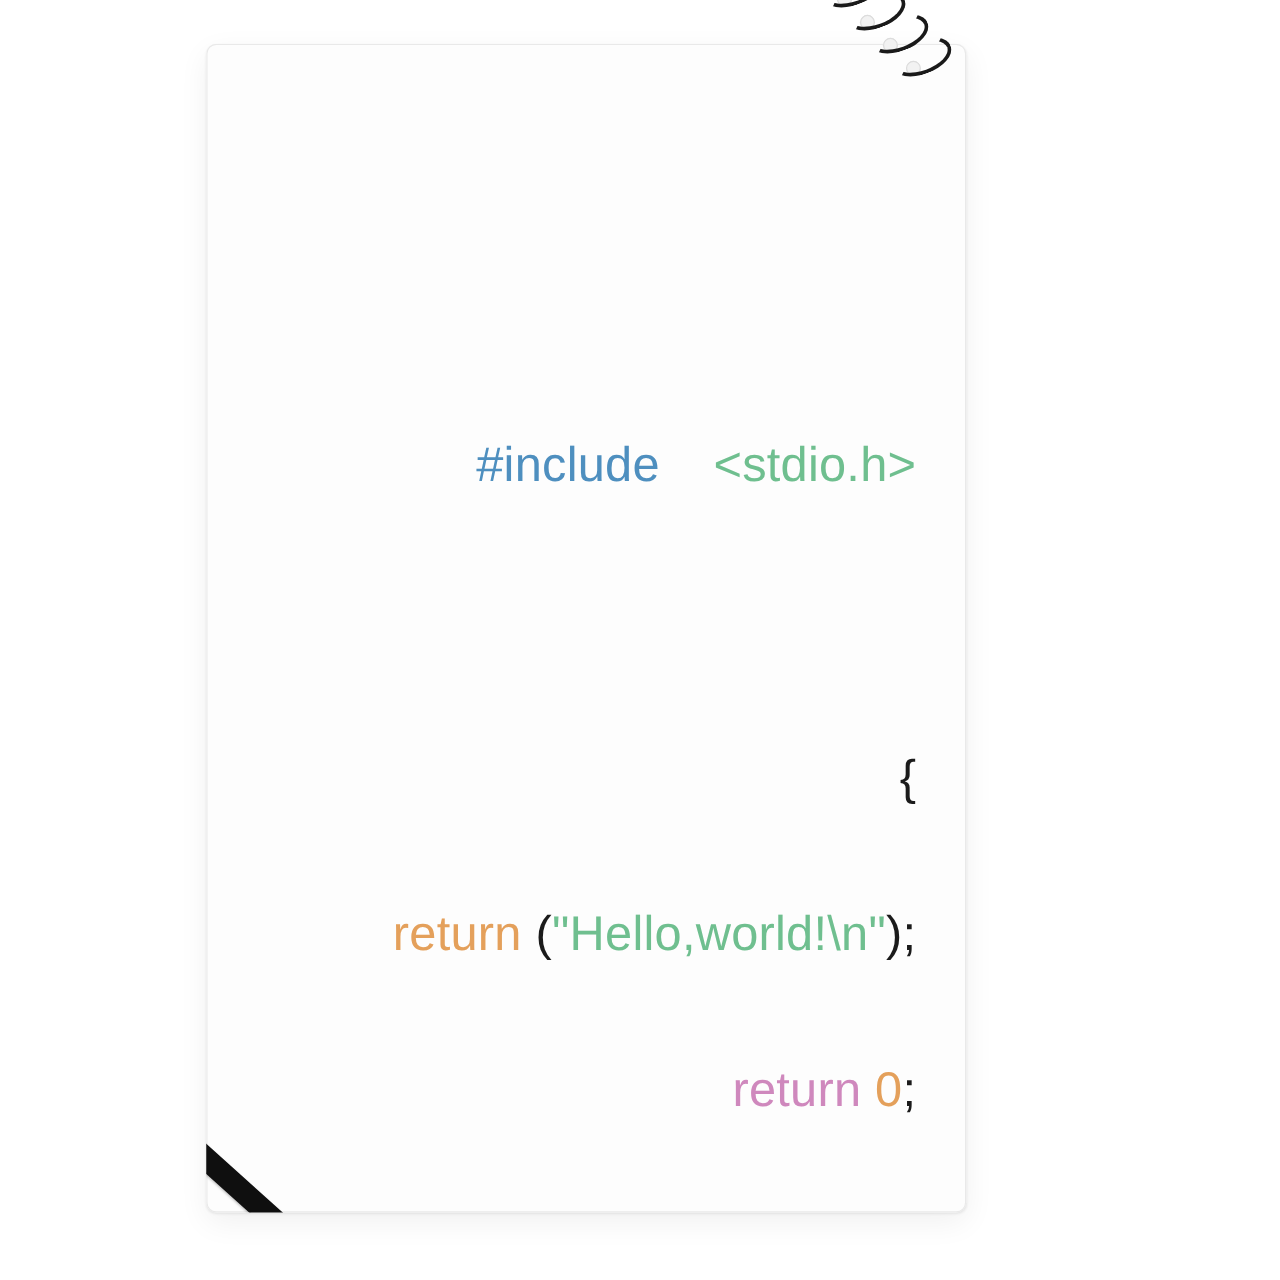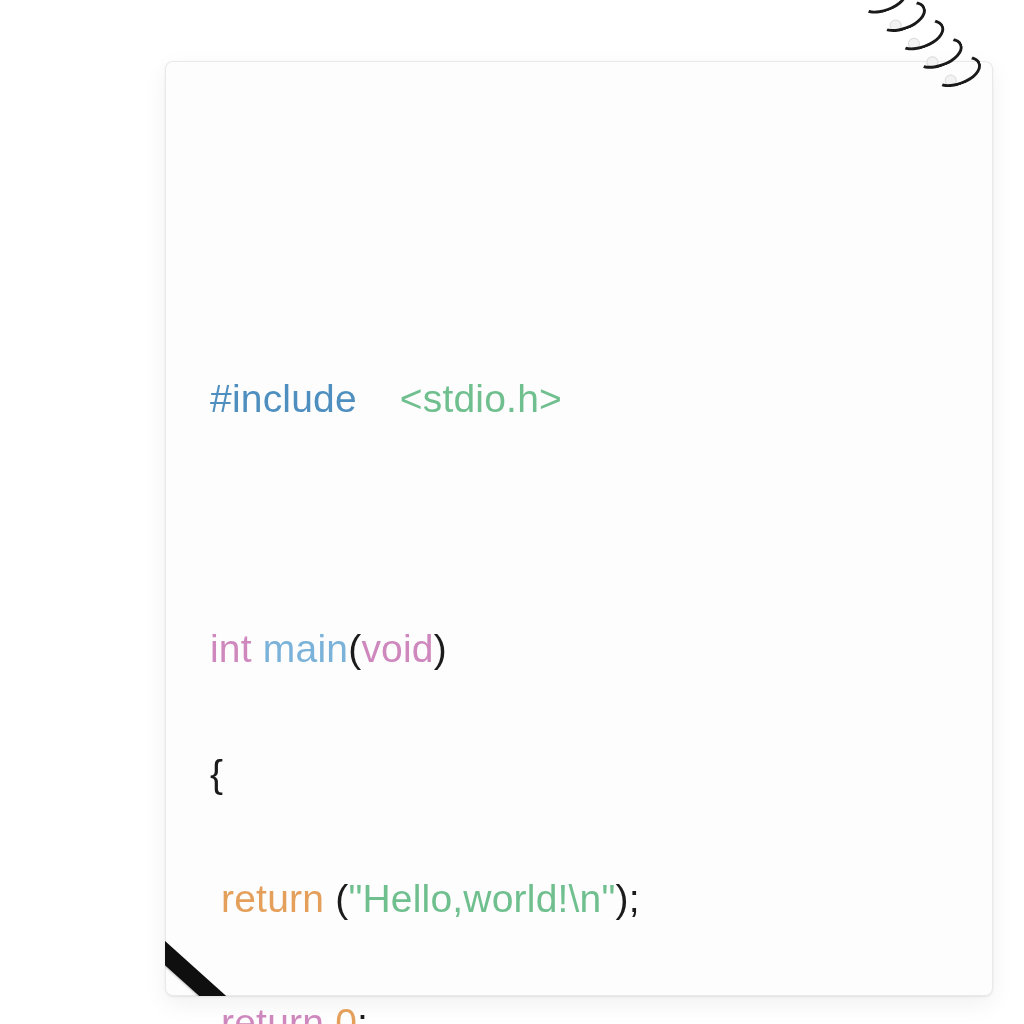--- a/index.html
+++ b/index.html
@@ -14,29 +14,30 @@
 
   .stage {
     position: relative;
     width: 1024px;
     height: 1024px;
   }
 
   .notebook {
     position: absolute;
     left: 165px;
-    top: 61px;
-    width: 828px;
+    top: 35px;
+    width: 608px;
     height: 935px;
     background: #fdfdfd;
     border-radius: 8px;
     box-shadow:
       0 1px 2px rgba(0,0,0,0.08),
       0 8px 24px rgba(0,0,0,0.06),
       inset 0 0 0 1px #e9e9e9;
+    text-align: right;
   }
 
   
   .spiral {
     position: absolute;
     top: -18px;
     right: -18px;
     width: 220px;
     height: 90px;
     transform: rotate(45deg);
@@ -116,21 +117,20 @@
 <div class="stage">
   <div class="notebook">
 
     <div class="notebook-clip">
       <div class="band"></div>
     </div>
 
     <div class="code">
 <div><span class="c-include">#include</span><span class="sp"></span><span class="sp"></span><span class="c-header">&lt;stdio.h&gt;</span></div>
 <div class="blankline"></div>
-<div><span class="c-type">int</span> <span class="c-fn">main</span><span class="c-plain">(</span><span class="c-type">void</span><span class="c-plain">)</span></div>
 <div><span class="c-plain">{</span></div>
 <div> <span class="c-call">return</span><span class="c-plain"> (</span><span class="c-header">"Hello,world!\n"</span><span class="c-plain">);</span></div>
 <div> <span class="c-type">return</span> <span class="c-call">0</span><span class="c-plain">;</span></div>
 
     </div>
 
     <div class="spiral" id="spiral">
         <div class="coil" style="left: 52px;"></div>
         <div class="hole" style="left: 88px;"></div>
         <div class="coil" style="left: 78px;"></div>

